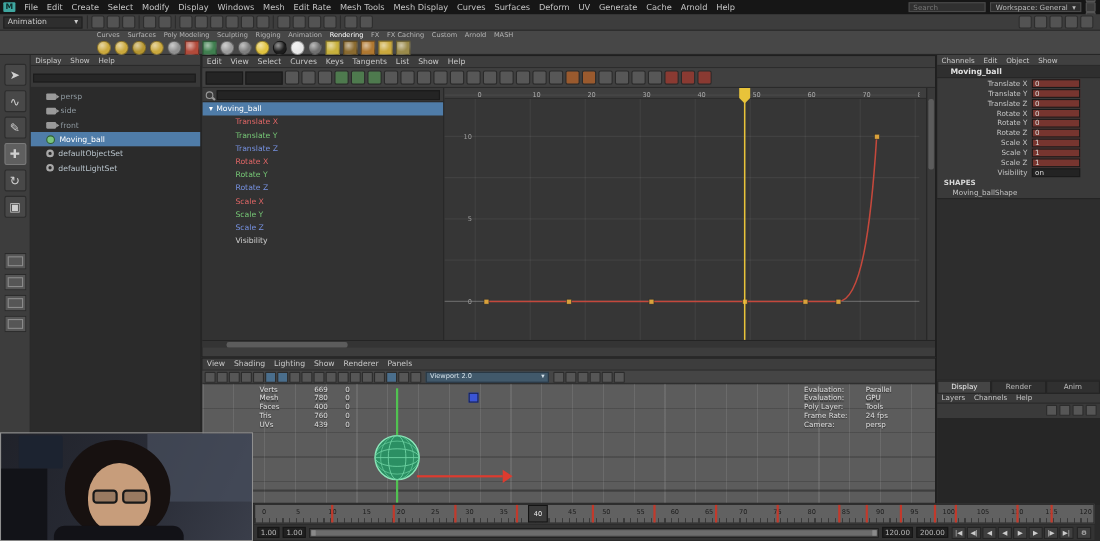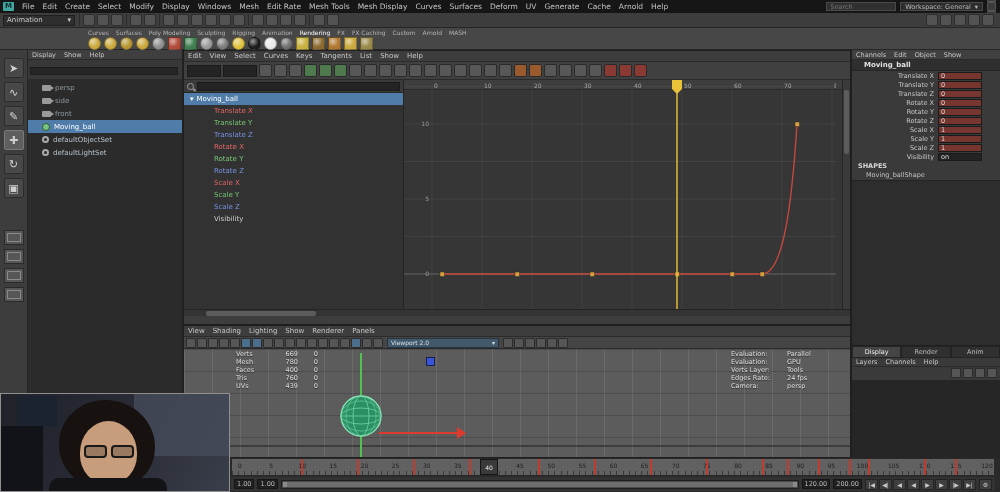--- a/index.html
+++ b/index.html
@@ -600,25 +600,25 @@
       <div id="hud-right" class="hud" style="left:547px;top:1px">
           <div class="hud-row">
             <span class="hudr-l">Evaluation:</span>
             <span class="hudr-v">Parallel</span>
           </div>
           <div class="hud-row">
             <span class="hudr-l">Evaluation:</span>
             <span class="hudr-v">GPU</span>
           </div>
           <div class="hud-row">
-            <span class="hudr-l">Verts Layer:</span>
+            <span class="hudr-l">Poly Layer:</span>
             <span class="hudr-v">Tools</span>
           </div>
           <div class="hud-row">
-            <span class="hudr-l">Edges Rate:</span>
+            <span class="hudr-l">Frame Rate:</span>
             <span class="hudr-v">24 fps</span>
           </div>
           <div class="hud-row">
             <span class="hudr-l">Camera:</span>
             <span class="hudr-v">persp</span>
           </div>
         </div>
     </div>
   </div>
 

